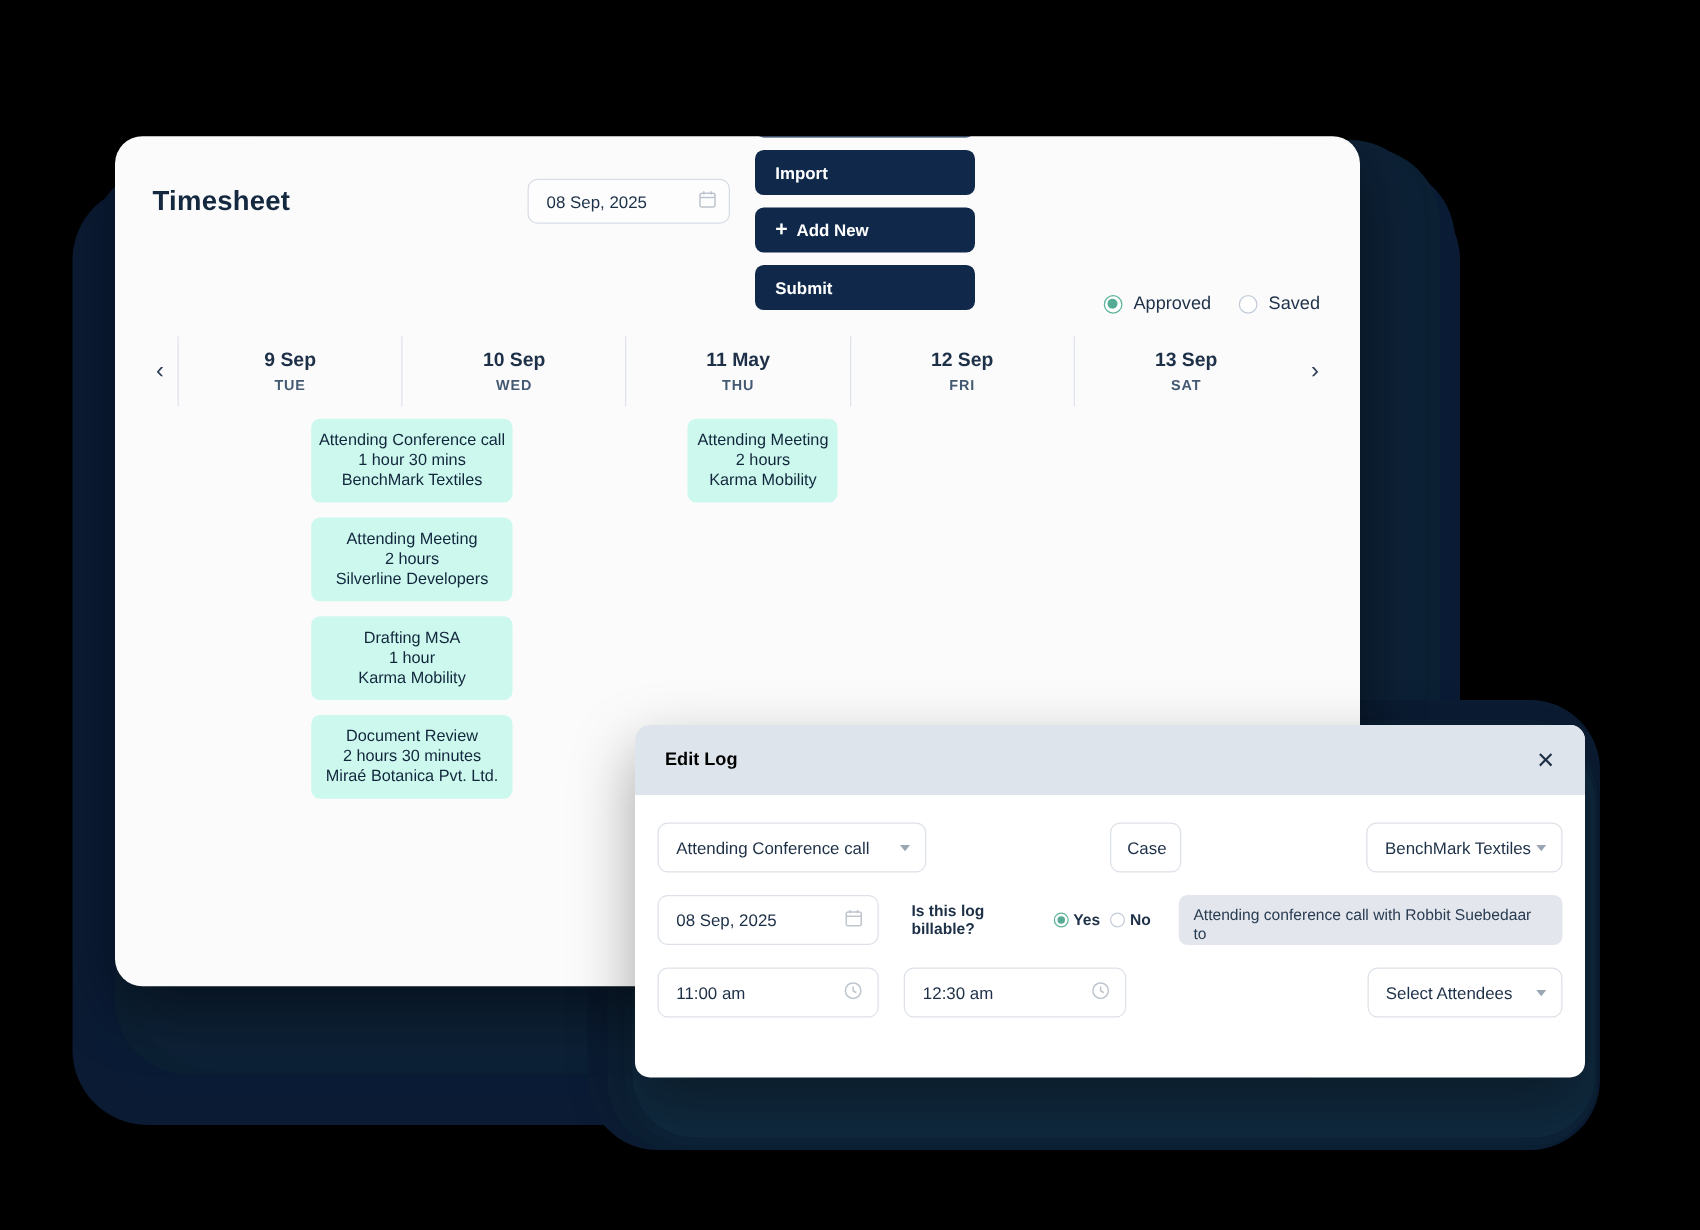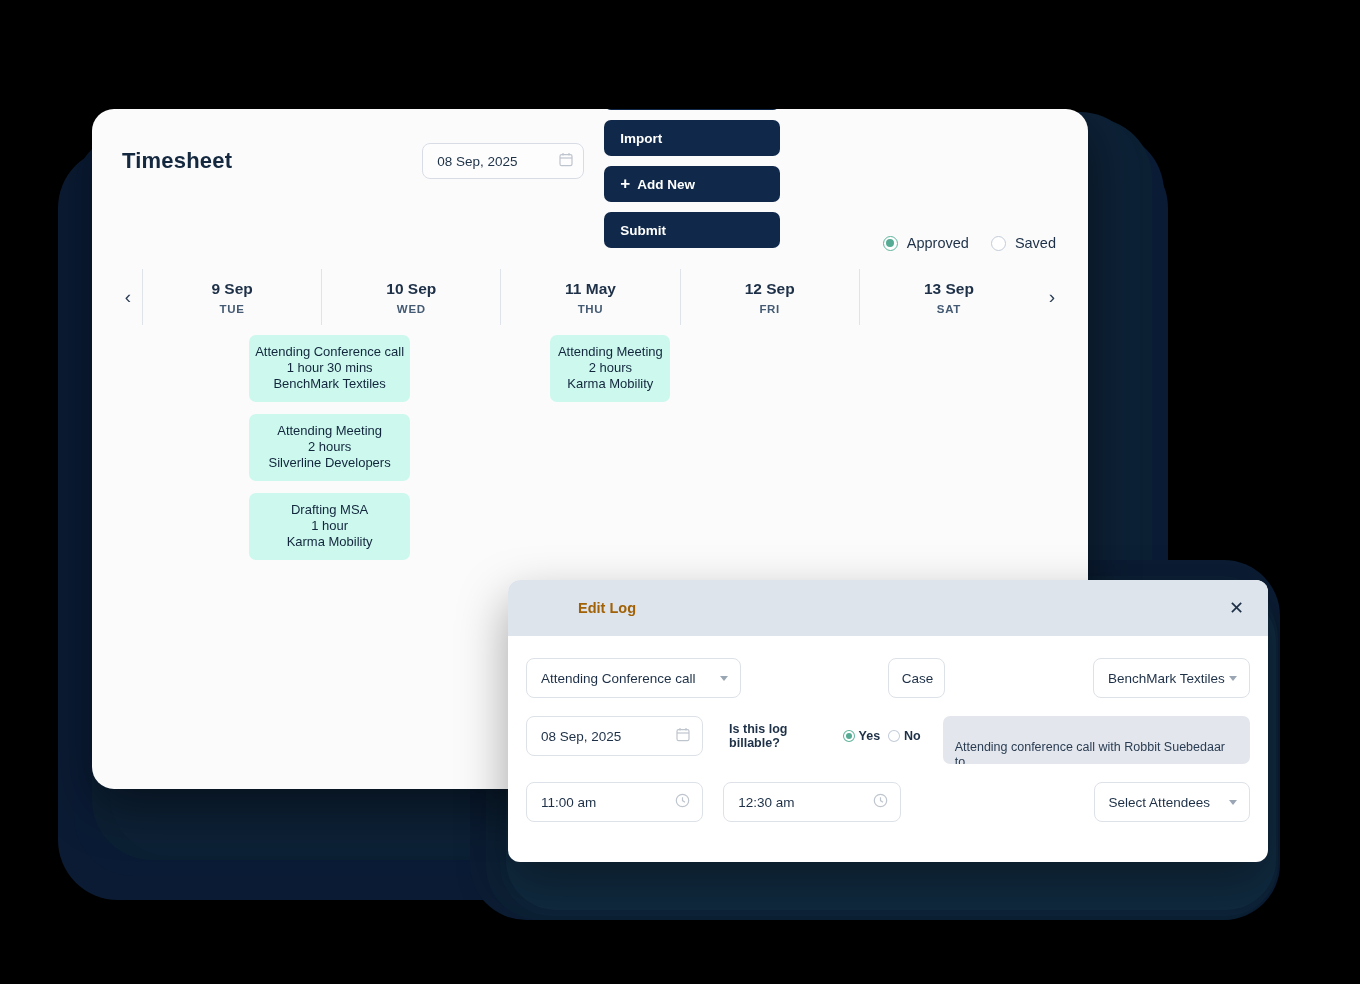--- a/index.html
+++ b/index.html
@@ -113,21 +113,21 @@
     width: 760px; height: 282px;
     background:#ffffff; border-radius: 12px;
     box-shadow: 0 20px 50px rgba(0,0,0,.35);
     overflow:hidden;
   }
   .mhdr {
     height: 56px; background:#dde4eb;
     display:flex; align-items:center; justify-content:space-between;
     padding: 0 24px;
   }
-  .mtitle { font-size: 14.5px; font-weight:700; color:#a16207;margin-left:46px; }
+  .mtitle { font-size: 14.5px; font-weight:700; color:#000000; }
   .xbtn { font-size:18px; color:#1d3047; cursor:pointer; line-height:1; }
   .mbody { padding: 22px 18px 0 18px; }
   .mrow2 { display:flex; align-items:flex-start; margin-bottom: 18px; }
 
   .field {
     border:1px solid #dde1e8; border-radius:8px;
     background:#fff; height:40px;
     display:flex; align-items:center; justify-content:space-between;
     padding: 0 12px 0 14px;
     font-size:13.5px; color:#1d3047;
@@ -137,21 +137,21 @@
   .sel-client { width: 157px; margin-left: 148px; }
   .date-field { width: 178px; }
   .billable { display:flex; align-items:center; margin-left: 26px;
               font-size:12.5px; color:#1d3047; font-weight:600; height:40px; }
   .billable .dot { width:12px; height:12px; margin: 0 4px 0 0; }
   .billable .dot.on::after { width:6px; height:6px; }
   .b-lab { margin-right: 8px; }
   .desc {
     margin-left: 22px; width: 309px; height:40px;
     background:#e3e7ed; border-radius:7px;
-    padding: 24px 12px; font-size:12.5px; color:#2a3c52;
+    padding: 9px 12px; font-size:12.5px; color:#2a3c52;
     line-height:14.5px; overflow:hidden;
   }
   .time-field { width: 178px; }
   .time2 { margin-left: 20px; }
   .attendees { width: 157px; margin-left: 193px; }
 
   .chev { width:0;height:0; border-left:4.5px solid transparent;
           border-right:4.5px solid transparent; border-top:5px solid #9aa6b4; }
   .ico { opacity:.55; }
 </style>
@@ -247,20 +247,25 @@
         </div>
         <div class="logcard">
           <div>Attending Meeting</div>
           <div>2 hours</div>
           <div>Silverline Developers</div>
         </div>
         <div class="logcard">
           <div>Drafting MSA</div>
           <div>1 hour</div>
           <div>Karma Mobility</div>
+        </div>
+        <div class="logcard">
+          <div>Document Review</div>
+          <div>2 hours 30 minutes</div>
+          <div>Miraé Botanica Pvt. Ltd.</div>
         </div>
       </div>
 
       <div class="col"></div>
 
       <div class="col">
         <div class="logcard">
           <div>Attending Meeting</div>
           <div>2 hours</div>
           <div>Karma Mobility</div>

